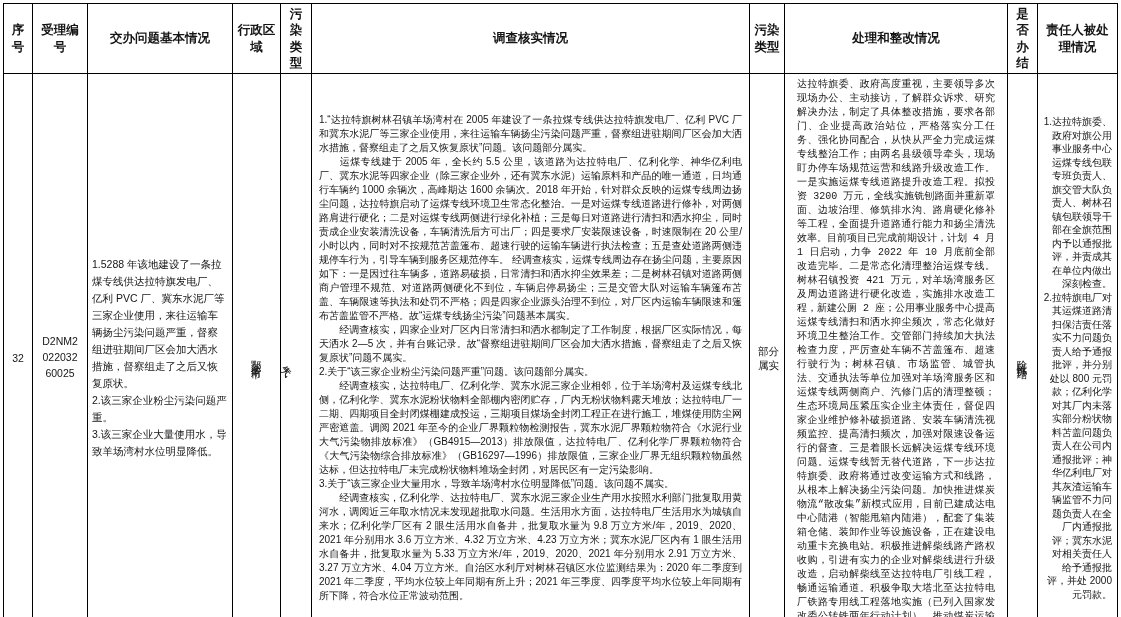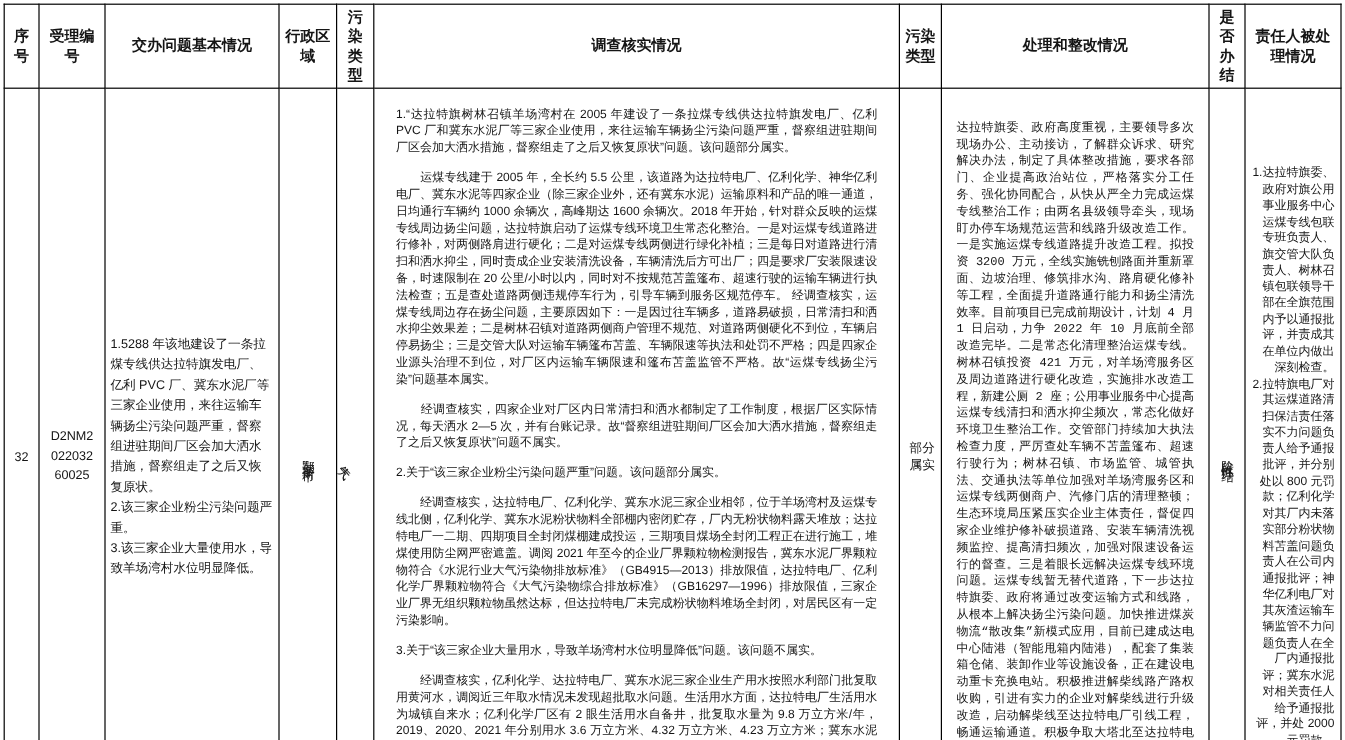--- a/index.html
+++ b/index.html
@@ -29,21 +29,21 @@
     text-align: center;
     line-height: 1.3;
     height: 38px;
     padding: 2px 3px;
   }
   td.center { text-align: center; font-size: 10.5px; }
   td.caseno { text-align: center; font-size: 10.5px; word-break: break-all; line-height: 1.5; padding: 2px 7px; }
   td.problem { vertical-align: middle; }
   td.problem p { margin: 0; font-size: 10.5px; line-height: 17px; text-align: left; }
   td.verify { vertical-align: middle; padding: 4px 7px; }
-  td.verify p { margin: 11px; font-size: 10px; line-height: 14px; text-align: justify; text-justify: inter-ideograph; }
+  td.verify p { margin: 0; font-size: 10px; line-height: 14px; text-align: justify; text-justify: inter-ideograph; }
   td.rect { vertical-align: middle; padding: 4px 12px; font-family: Liberation Mono, monospace; }
   td.rect p { margin: 0; font-size: 10px; line-height: 14px; text-align: justify; text-justify: inter-ideograph; }
   td.acct { vertical-align: middle; padding: 4px 5px; }
   td.acct p { margin: 0; font-size: 10px; line-height: 13.5px; text-align: right; word-break: break-all; }
   .vtext {
     display: inline-block;
     writing-mode: vertical-rl;
     text-orientation: upright;
     font-size: 10.5px;
     letter-spacing: 2px;

